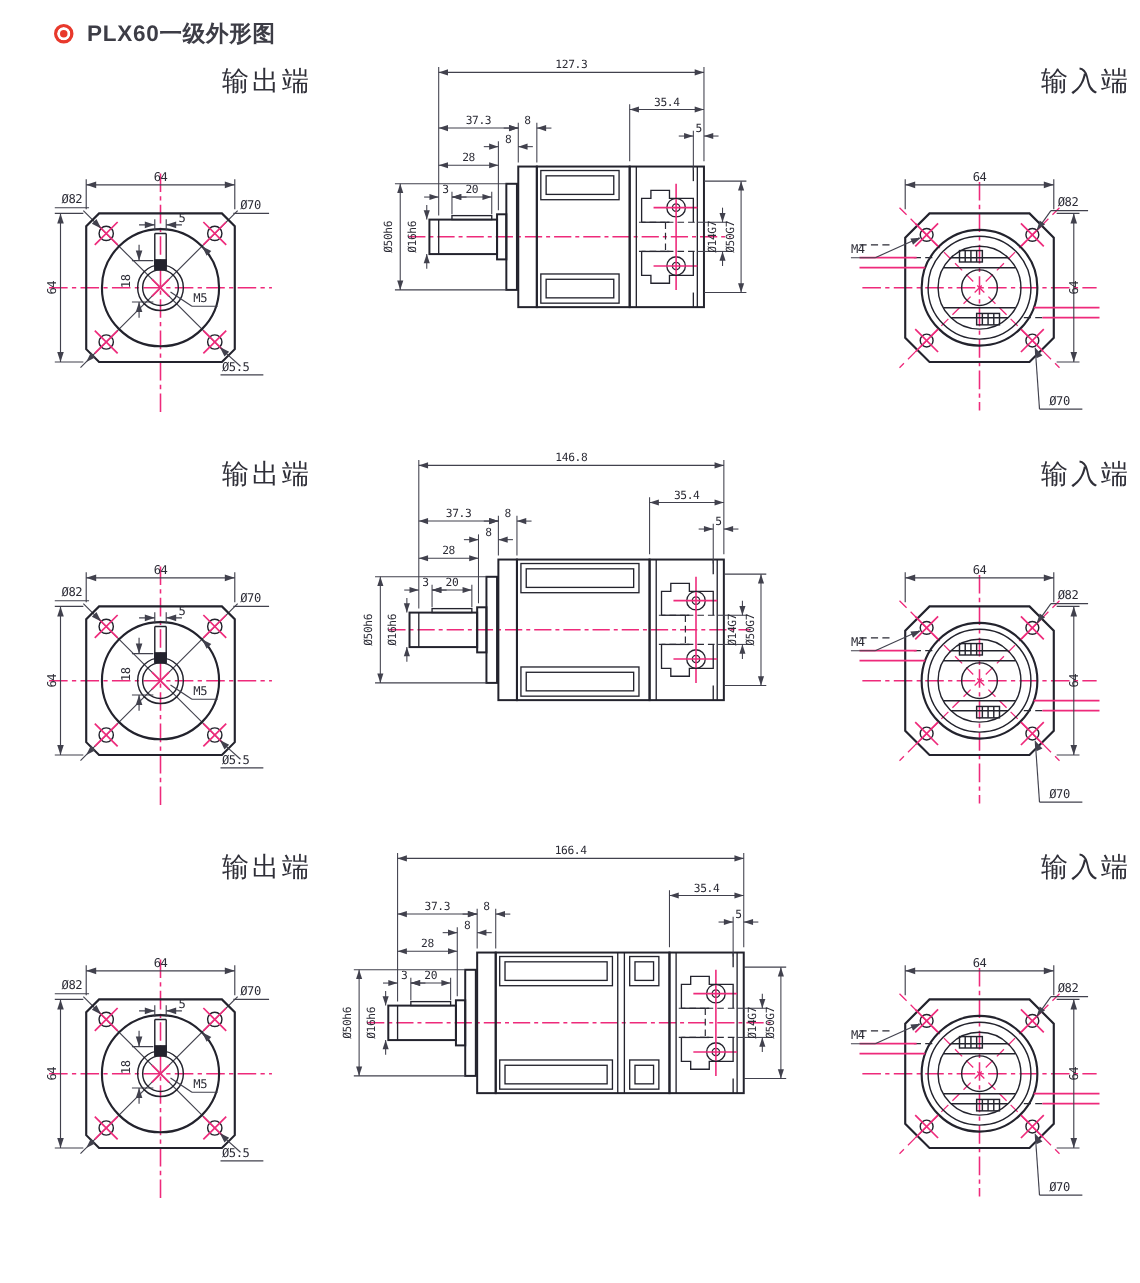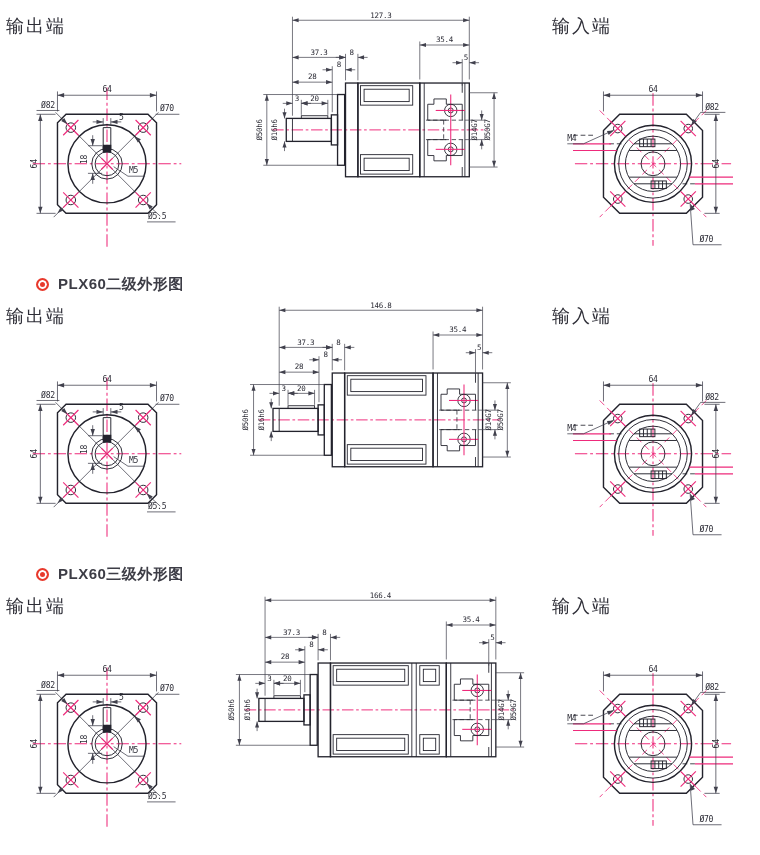--- a/index.html
+++ b/index.html
@@ -5,21 +5,21 @@
   html,body{margin:0;padding:0;background:#ffffff;}
   .page{width:760px;height:855px;background:#fff;overflow:hidden;
         font-family:"Liberation Sans","DejaVu Sans",sans-serif;}
   .section{padding:6px 0 0 0;}
   .sec-head{display:flex;align-items:center;gap:9px;padding:4px 0 0 36px;height:24px;}
   .bullet{width:9px;height:9px;border-radius:50%;background:#e8392c;border:2.5px solid #e8392c;
           box-shadow:inset 0 0 0 2px #fff;flex:0 0 auto;}
   .sec-title{font-size:15px;font-weight:bold;color:#3d3d46;letter-spacing:.5px;}
   .row{display:flex;align-items:flex-start;justify-content:space-between;padding:0 6px;}
   figure{margin:0;padding:0;}
-  .endfig{width:202px;text-align:left;}
+  .endfig{width:202px;text-align:right;}
   .midfig{width:336px;}
   .cap{display:block;font-size:18px;color:#2f2f38;letter-spacing:2px;margin:8px 0 0 0;
        font-family:"DejaVu Serif","Liberation Serif",serif;}
   svg{display:block;}
   .endfig svg{margin:0 auto;}
   
   .o   {stroke:#23232d;stroke-width:1.5;fill:none;stroke-linejoin:miter;}
   .o2  {stroke:#23232d;stroke-width:1;fill:none;}
   .d   {stroke:#41414d;stroke-width:.8;fill:none;}
   .dash{stroke:#2a2a34;stroke-width:.9;fill:none;stroke-dasharray:5 3;}
@@ -29,20 +29,24 @@
   .ar  {fill:#41414d;stroke:none;}
   .key {fill:#23232d;stroke:none;}
   .dt  {font:8.5px "DejaVu Sans Mono",monospace;fill:#2b2b35;letter-spacing:-.3px;}
 </style>
 </head>
 <body>
 
 <div class="page">
 
   <div class="section">
+    <div class="sec-head">
+      <span class="bullet"></span>
+      <span class="sec-title">PLX60一级外形图</span>
+    </div>
     <div class="row">
       <figure class="endfig">
         <figcaption class="cap">输出端</figcaption>
         <svg id="out0" width="200" height="224" viewBox="0 0 210 235">
             <line x1="105" y1="52" x2="105" y2="220" class="pkd"></line>
             <line x1="27" y1="132" x2="183" y2="132" class="pkd"></line>
             <line x1="51" y1="78" x2="151" y2="178" class="d"></line>
             <line x1="159" y1="78" x2="49" y2="188" class="d"></line>
             <polygon points="62,80 148,80 157,89 157,175 148,184 62,184 53,175 53,89" class="o"></polygon>
             <circle cx="105" cy="132" r="41" class="o"></circle>
@@ -284,24 +288,20 @@
             <line x1="171" y1="80" x2="171" y2="184" class="d"></line>
             <path d="M0 0 L-7 2.3 L-7 -2.3 Z" transform="translate(171 80) rotate(-90)" class="ar"></path>
             <path d="M0 0 L-7 2.3 L-7 -2.3 Z" transform="translate(171 184) rotate(90)" class="ar"></path>
             <text x="174" y="132" class="dt" text-anchor="middle" transform="rotate(-90 174 132)">64</text>
           </svg>
       </figure>
     </div>
   </div>
 
   <div class="section">
-    <div class="sec-head">
-      <span class="bullet"></span>
-      <span class="sec-title">PLX60二级外形图</span>
-    </div>
     <div class="row">
       <figure class="endfig">
         <figcaption class="cap">输出端</figcaption>
         <svg id="out1" width="200" height="224" viewBox="0 0 210 235">
             <line x1="105" y1="52" x2="105" y2="220" class="pkd"></line>
             <line x1="27" y1="132" x2="183" y2="132" class="pkd"></line>
             <line x1="51" y1="78" x2="151" y2="178" class="d"></line>
             <line x1="159" y1="78" x2="49" y2="188" class="d"></line>
             <polygon points="62,80 148,80 157,89 157,175 148,184 62,184 53,175 53,89" class="o"></polygon>
             <circle cx="105" cy="132" r="41" class="o"></circle>
@@ -543,24 +543,20 @@
             <line x1="171" y1="80" x2="171" y2="184" class="d"></line>
             <path d="M0 0 L-7 2.3 L-7 -2.3 Z" transform="translate(171 80) rotate(-90)" class="ar"></path>
             <path d="M0 0 L-7 2.3 L-7 -2.3 Z" transform="translate(171 184) rotate(90)" class="ar"></path>
             <text x="174" y="132" class="dt" text-anchor="middle" transform="rotate(-90 174 132)">64</text>
           </svg>
       </figure>
     </div>
   </div>
 
   <div class="section">
-    <div class="sec-head">
-      <span class="bullet"></span>
-      <span class="sec-title">PLX60三级外形图</span>
-    </div>
     <div class="row">
       <figure class="endfig">
         <figcaption class="cap">输出端</figcaption>
         <svg id="out2" width="200" height="224" viewBox="0 0 210 235">
             <line x1="105" y1="52" x2="105" y2="220" class="pkd"></line>
             <line x1="27" y1="132" x2="183" y2="132" class="pkd"></line>
             <line x1="51" y1="78" x2="151" y2="178" class="d"></line>
             <line x1="159" y1="78" x2="49" y2="188" class="d"></line>
             <polygon points="62,80 148,80 157,89 157,175 148,184 62,184 53,175 53,89" class="o"></polygon>
             <circle cx="105" cy="132" r="41" class="o"></circle>

